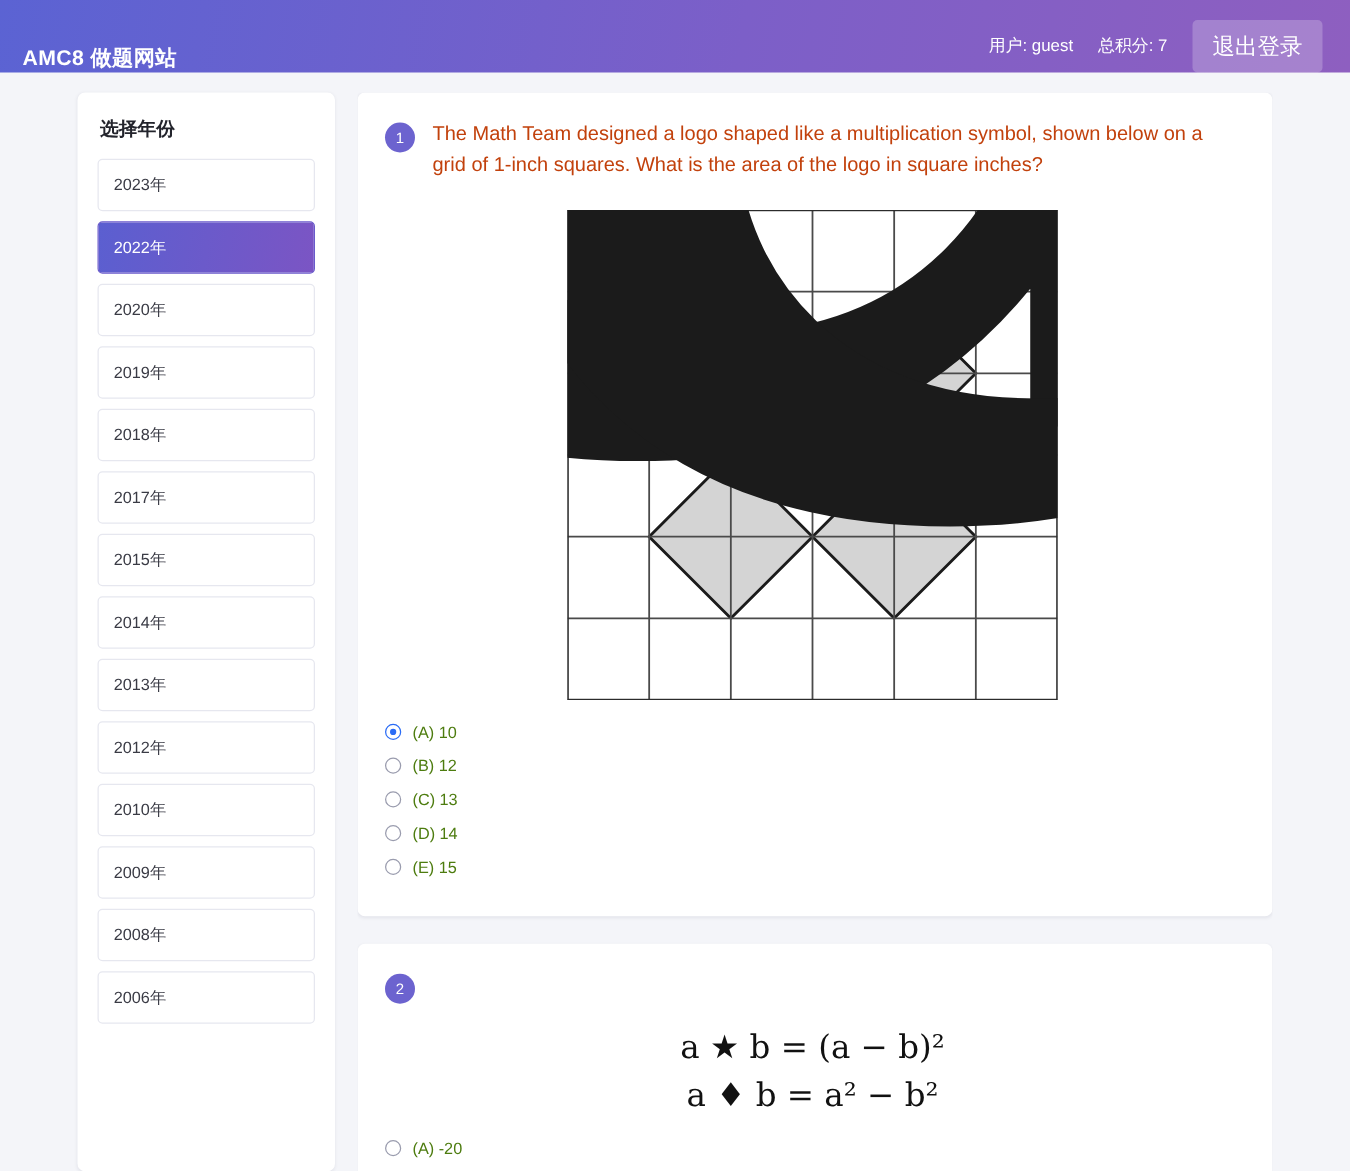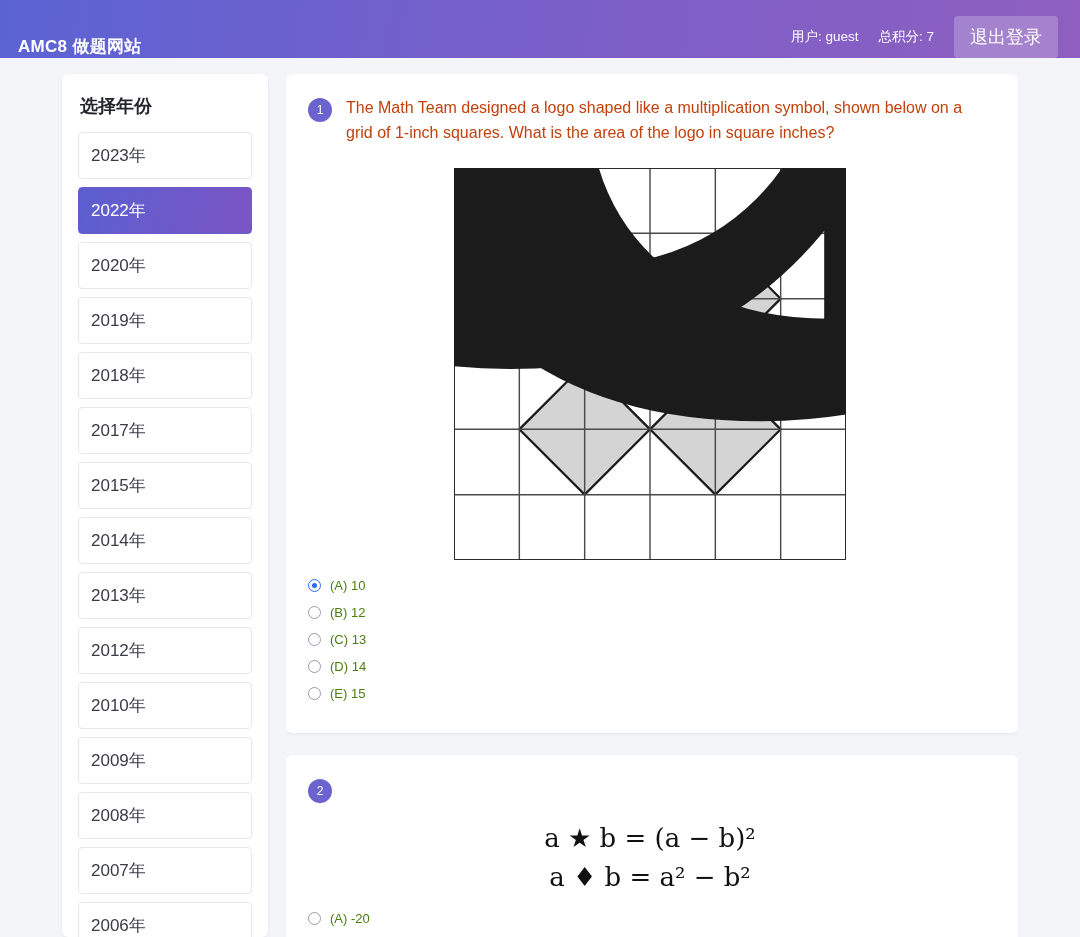--- a/index.html
+++ b/index.html
@@ -52,30 +52,30 @@
     width: 206px;
     flex: 0 0 206px;
     background: #fff;
     border-radius: 6px;
     box-shadow: 0 1px 3px rgba(20,20,60,.08);
     padding: 16px 16px 0 16px;
     height: 100%;
     overflow: hidden;
   }
   .sidebar h2 {
-    font-size: 18px;
+    font-size: 15px;
     margin: 4px 0 14px 2px;
     color: #23242c;
     font-weight: bold;
   }
   .year-item {
     border: 1px solid #e6e7ef;
     border-radius: 4px;
     padding: 11px 12px;
-    font-size: 17px;
+    font-size: 13px;
     color: #3a3b45;
     margin-bottom: 8px;
     cursor: pointer;
     background: #fff;
   }
   .year-item.active {
     background: linear-gradient(100deg, #5b5fd0 0%, #7b55c4 100%);
     border-color: #6a5acb;
     color: #fff;
   }
@@ -172,21 +172,20 @@
     <div class="year-item">2019年</div>
     <div class="year-item">2018年</div>
     <div class="year-item">2017年</div>
     <div class="year-item">2015年</div>
     <div class="year-item">2014年</div>
     <div class="year-item">2013年</div>
     <div class="year-item">2012年</div>
     <div class="year-item">2010年</div>
     <div class="year-item">2009年</div>
     <div class="year-item">2008年</div>
-    <div class="year-item">2007年</div>
     <div class="year-item">2006年</div>
 
   </div>
 
   <div class="content">
 
     <div class="q-card">
       <div class="q-head">
         <div class="q-badge">1</div>
         <div class="q-text">The Math Team designed a logo shaped like a multiplication symbol, shown below on a grid of 1-inch squares. What is the area of the logo in square inches?</div>

